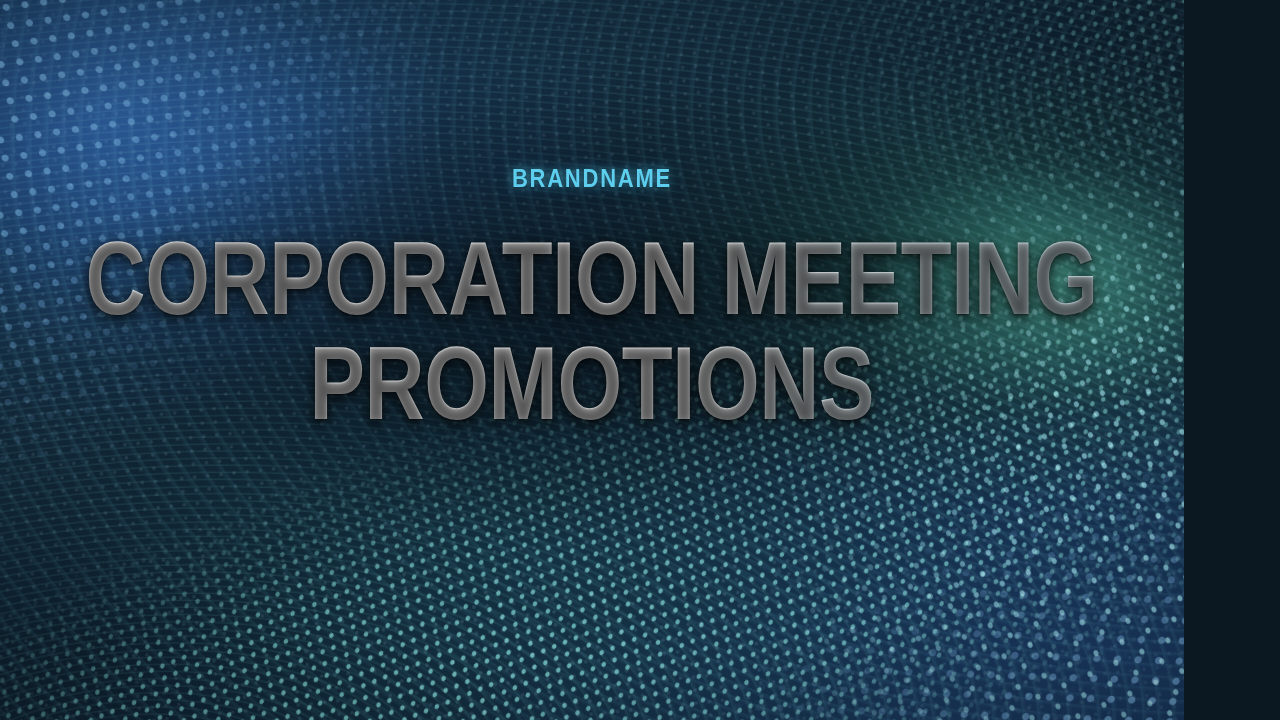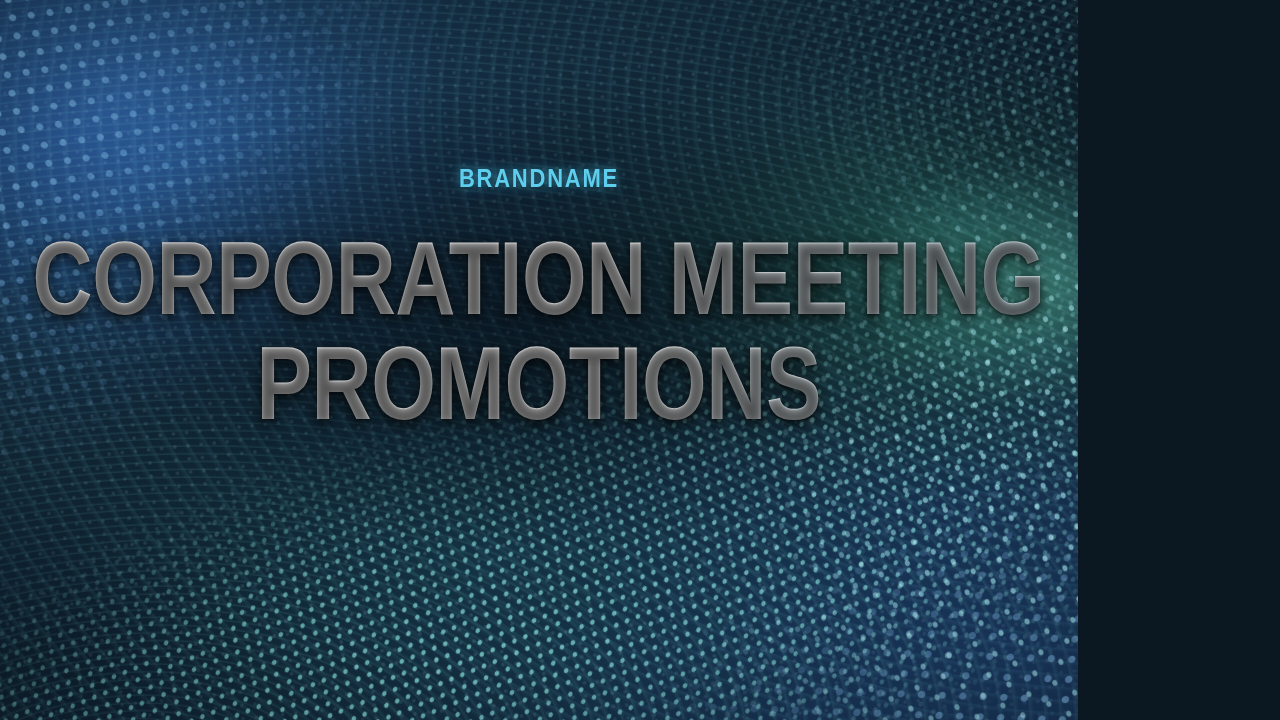--- a/index.html
+++ b/index.html
@@ -7,21 +7,21 @@
     margin: 0;
     padding: 0;
     background: #0b1822;
   }
   body {
     font-family: "Liberation Sans", sans-serif;
   }
 
   .slide {
     position: relative;
-    width: 1078px;
+    width: 1184px;
     height: 720px;
     overflow: hidden;
     background: #701a75;
     isolation: isolate;
   }
 
   
   .bg-base {
     position: absolute;
     inset: 0;

